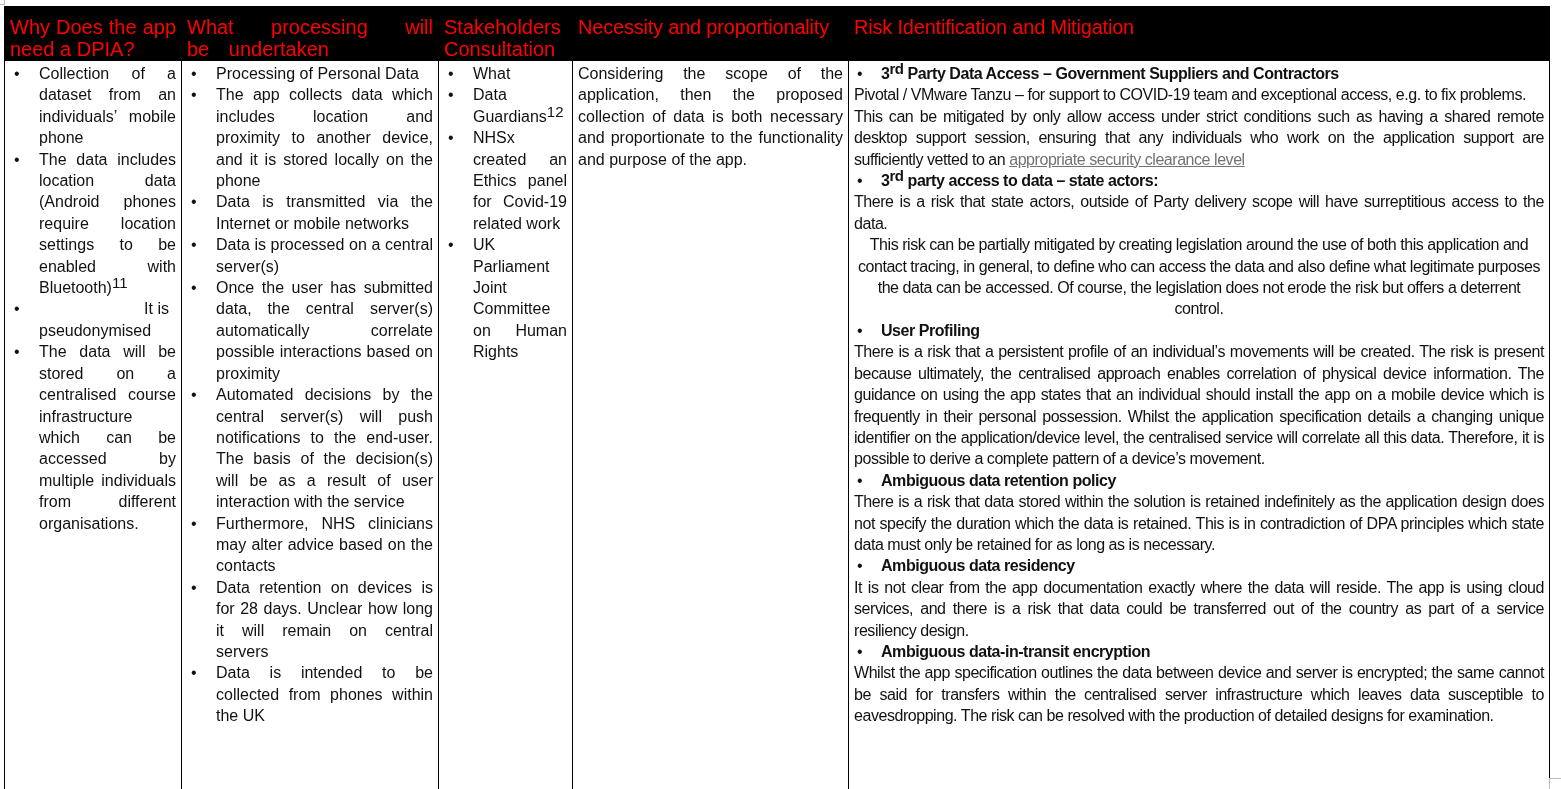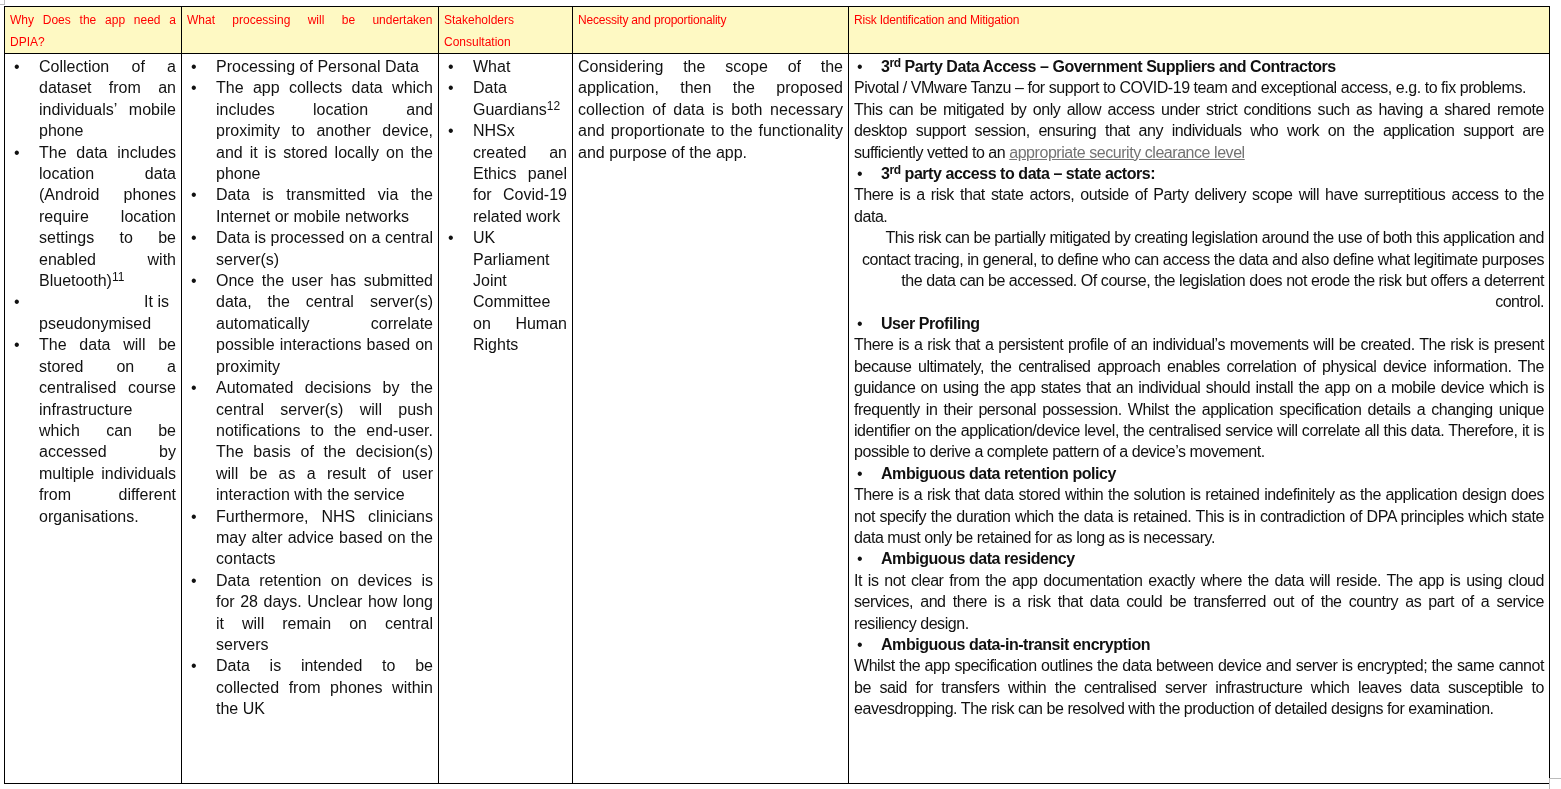--- a/index.html
+++ b/index.html
@@ -18,40 +18,40 @@
   table.dpia {
     position: absolute; left: 4px; top: 6px;
     border-collapse: collapse; table-layout: fixed;
     width: 1545px;
   }
   table.dpia th, table.dpia td {
     border: 1px solid #000; vertical-align: top; padding: 0 5px;
   }
   table.dpia thead tr { height: 43px; }
   table.dpia th {
-    background: #fef9c3; color: #ff0000; font-weight: normal;
+    background: #000000; color: #ff0000; font-weight: normal;
     text-align: justify; text-align-last: left;
-    font-size: 12px; line-height: 21.5px;
-    padding-top: 3px;
+    font-size: 20px; line-height: 21.5px;
+    padding-top: 10px;
   }
   th.narrow-font { font-size: 15.5px; letter-spacing: -0.2px; }
   table.dpia tbody td {
     font-size: 16px; line-height: 21.4px; height: 727px;
     padding-top: 2px;
   }
   ul.bullets { margin: 0; padding: 0; list-style: none; }
   ul.bullets li {
     position: relative; padding-left: 29px; text-align: justify;
     text-align-last: left;
   }
   ul.bullets li::before {
     content: "\2022"; position: absolute; left: 4px; top: 0; font-size: 16px;
   }
   .para { text-align: justify; margin: 0; }
-  sup { font-size: 12px; line-height: 0; vertical-align: 5px; }
+  sup { font-size: 15px; line-height: 0; vertical-align: 5px; }
   
   .risk-col { font-family: "Liberation Sans", sans-serif; letter-spacing: -0.45px; font-size: 16.2px; }
   .risk-heading {
     position: relative; padding-left: 27px; font-weight: bold; margin: 0;
   }
   .risk-heading::before {
     content: "\2022"; position: absolute; left: 3px; top: 0; font-weight: normal;
   }
   .risk-text { margin: 0; text-align: justify; }
   a.link { color: #737373; text-decoration: underline; }
@@ -119,21 +119,21 @@
 
       <td class="risk-col">
         <div>
           <p class="risk-heading"><span>3</span><sup>rd</sup><span> Party Data Access – Government Suppliers and Contractors</span></p>
           <p class="risk-text">Pivotal / VMware Tanzu – for support to COVID-19 team and exceptional access, e.g. to fix problems.</p>
           <p class="risk-text"><span>This can be mitigated by only allow access under strict conditions such as having a shared remote desktop support session, ensuring that any individuals who work on the application support are sufficiently vetted to an </span><a class="link">appropriate security clearance level</a></p>
         </div>
         <div>
           <p class="risk-heading"><span>3</span><sup>rd</sup><span> party access to data – state actors:</span></p>
           <p class="risk-text">There is a risk that state actors, outside of Party delivery scope will have surreptitious access to the data.</p>
-          <p class="risk-text" style="text-align:right;">This risk can be partially mitigated by creating legislation around the use of both this application and contact tracing, in general, to define who can access the data and also define what legitimate purposes the data can be accessed. Of course, the legislation does not erode the risk but offers a deterrent control.</p>
+          <p class="risk-text" style="text-align:center;">This risk can be partially mitigated by creating legislation around the use of both this application and contact tracing, in general, to define who can access the data and also define what legitimate purposes the data can be accessed. Of course, the legislation does not erode the risk but offers a deterrent control.</p>
         </div>
         <div>
           <p class="risk-heading">User Profiling</p>
           <p class="risk-text">There is a risk that a persistent profile of an individual’s movements will be created. The risk is present because ultimately, the centralised approach enables correlation of physical device information.  The guidance on using the app states that an individual should install the app on a mobile device which is frequently in their personal possession. Whilst the application specification details a changing unique identifier on the application/device level, the centralised service will correlate all this data. Therefore, it is possible to derive a complete pattern of a device’s movement.</p>
         </div>
         <div>
           <p class="risk-heading">Ambiguous data retention policy</p>
           <p class="risk-text">There is a risk that data stored within the solution is retained indefinitely as the application design does not specify the duration which the data is retained. This is in contradiction of DPA principles which state data must only be retained for as long as is necessary.</p>
         </div>
         <div>

